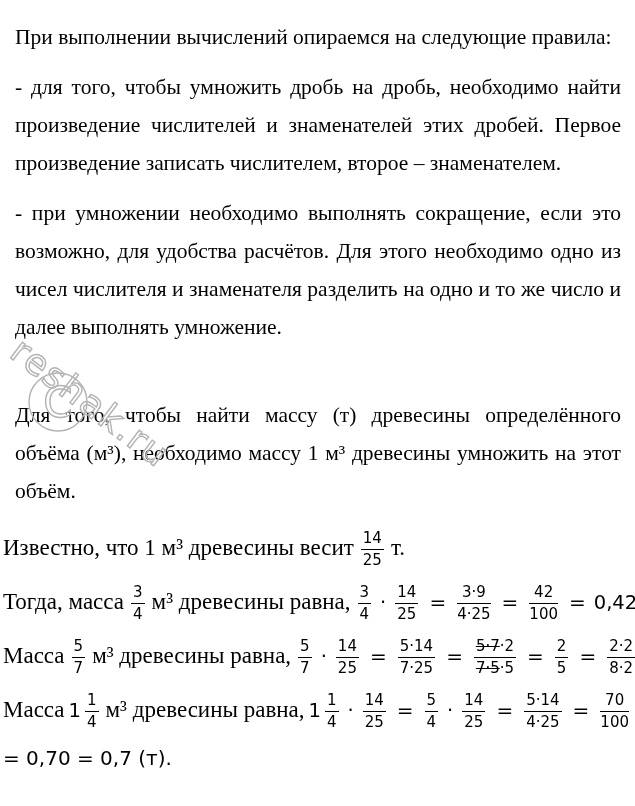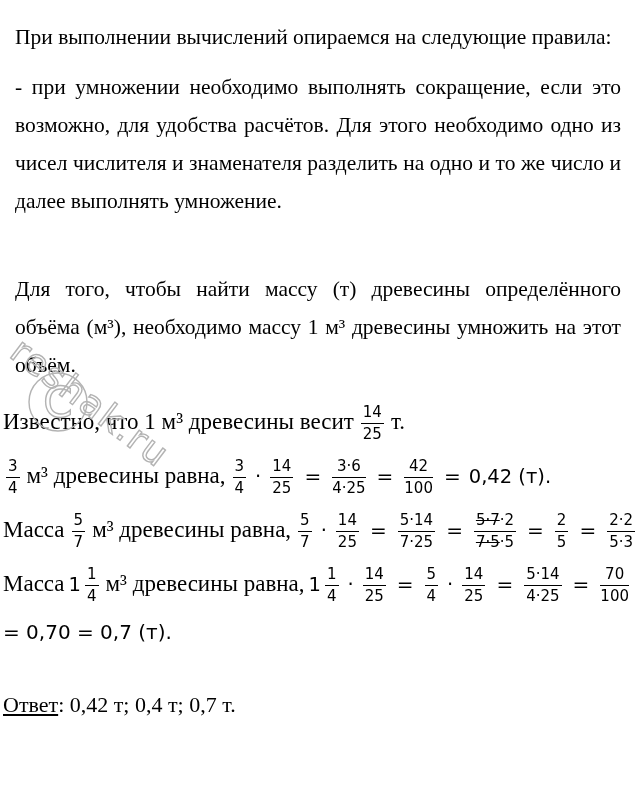--- a/index.html
+++ b/index.html
@@ -46,59 +46,61 @@
     position:absolute; left:0; top:322px;
     width:200px; height:155px; pointer-events:none;
   }
 </style>
 </head>
 <body>
 
 <div class="doc">
 
   <p class="body">При выполнении вычислений опираемся на следующие правила:</p>
+  <p class="body">- для того, чтобы умножить дробь на дробь, необходимо найти произведение числителей и знаменателей этих дробей. Первое произведение записать числителем, второе – знаменателем.</p>
   <p class="body">- при умножении необходимо выполнять сокращение, если это возможно, для удобства расчётов. Для этого необходимо одно из чисел числителя и знаменателя разделить на одно и то же число и далее выполнять умножение.</p>
 
   <p class="body gap-top">Для того, чтобы найти массу (т) древесины определённого объёма (м³), необходимо массу  1 м³  древесины умножить на этот объём.</p>
 
   <div class="mrow row-known">
     <span class="rt">Известно, что  1 м³  древесины весит</span>
     <span class="frac"><span class="num">14</span><span class="den">25</span></span>
     <span class="rt">т.</span>
   </div>
 
   <div class="mrow">
+    <span class="rt">Тогда, масса</span>
     <span class="frac"><span class="num">3</span><span class="den">4</span></span>
     <span class="rt">м³ древесины равна,</span>
     <span class="frac"><span class="num">3</span><span class="den">4</span></span>
     <span class="op">·</span>
     <span class="frac"><span class="num">14</span><span class="den">25</span></span>
     <span class="eqs">=</span>
-    <span class="frac"><span class="num">3·6</span><span class="den">4·25</span></span>
+    <span class="frac"><span class="num">3·9</span><span class="den">4·25</span></span>
     <span class="eqs">=</span>
     <span class="frac"><span class="num">42</span><span class="den">100</span></span>
     <span class="eqs">=</span>
     <span class="mt">0,42  (т).</span>
   </div>
 
   <div class="mrow">
     <span class="rt">Масса</span>
     <span class="frac"><span class="num">5</span><span class="den">7</span></span>
     <span class="rt">м³  древесины равна,</span>
     <span class="frac"><span class="num">5</span><span class="den">7</span></span>
     <span class="op">·</span>
     <span class="frac"><span class="num">14</span><span class="den">25</span></span>
     <span class="eqs">=</span>
     <span class="frac"><span class="num">5·14</span><span class="den">7·25</span></span>
     <span class="eqs">=</span>
     <span class="frac"><span class="num"><s>5·7</s><span>·2</span></span><span class="den"><s>7·5</s><span>·5</span></span></span>
     <span class="eqs">=</span>
     <span class="frac"><span class="num">2</span><span class="den">5</span></span>
     <span class="eqs">=</span>
-    <span class="frac"><span class="num">2·2</span><span class="den">5·3</span></span>
+    <span class="frac"><span class="num">2·2</span><span class="den">8·2</span></span>
     <span class="eqs">=</span>
     
     
   </div>
 
 
   <div class="mrow">
     <span class="rt">Масса</span>
     <span class="whole">1</span><span class="frac"><span class="num">1</span><span class="den">4</span></span>
     <span class="rt">м³  древесины равна,</span>

